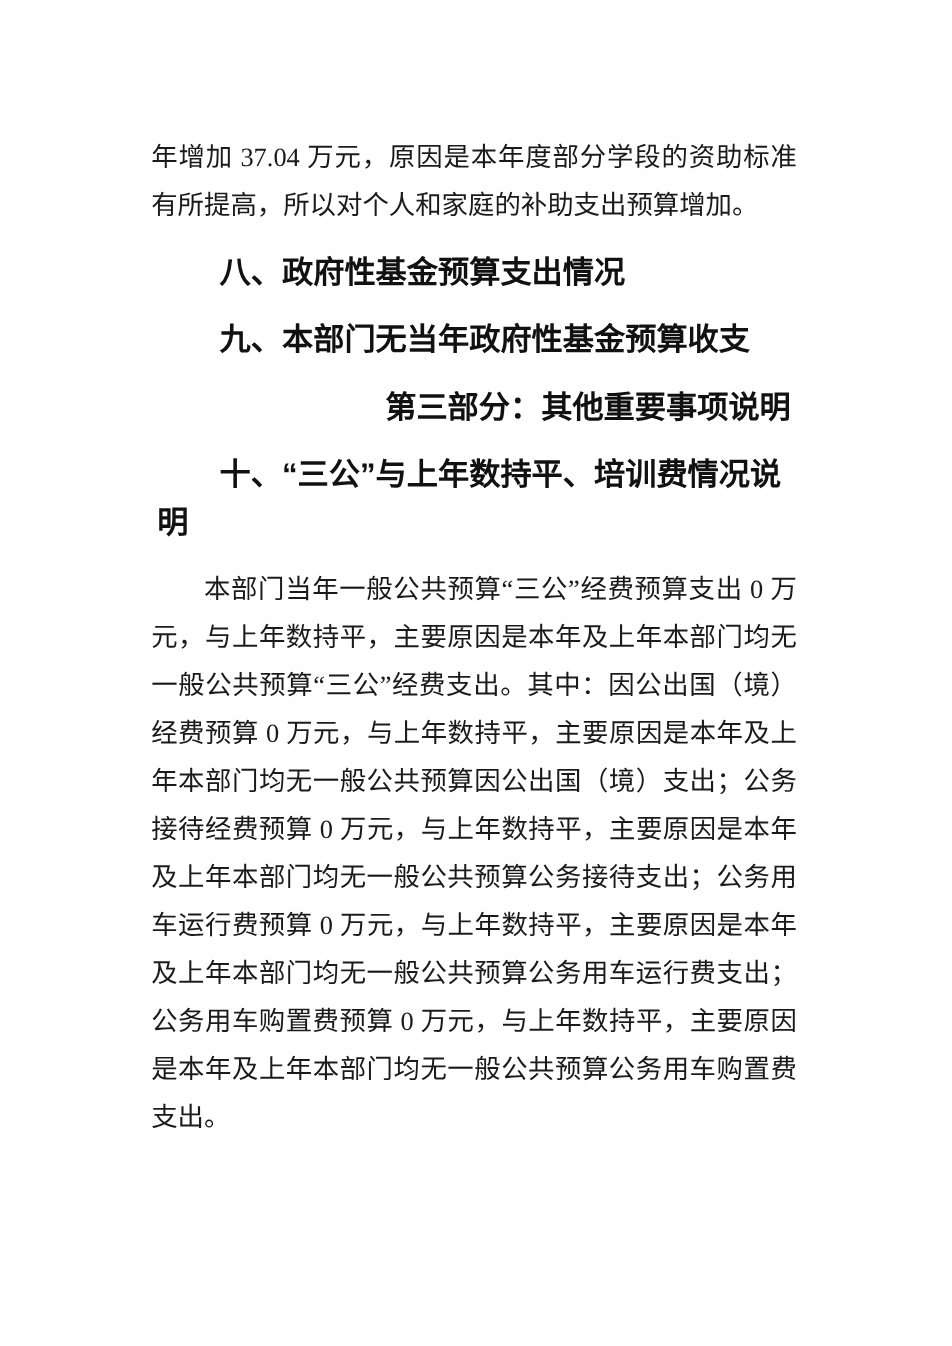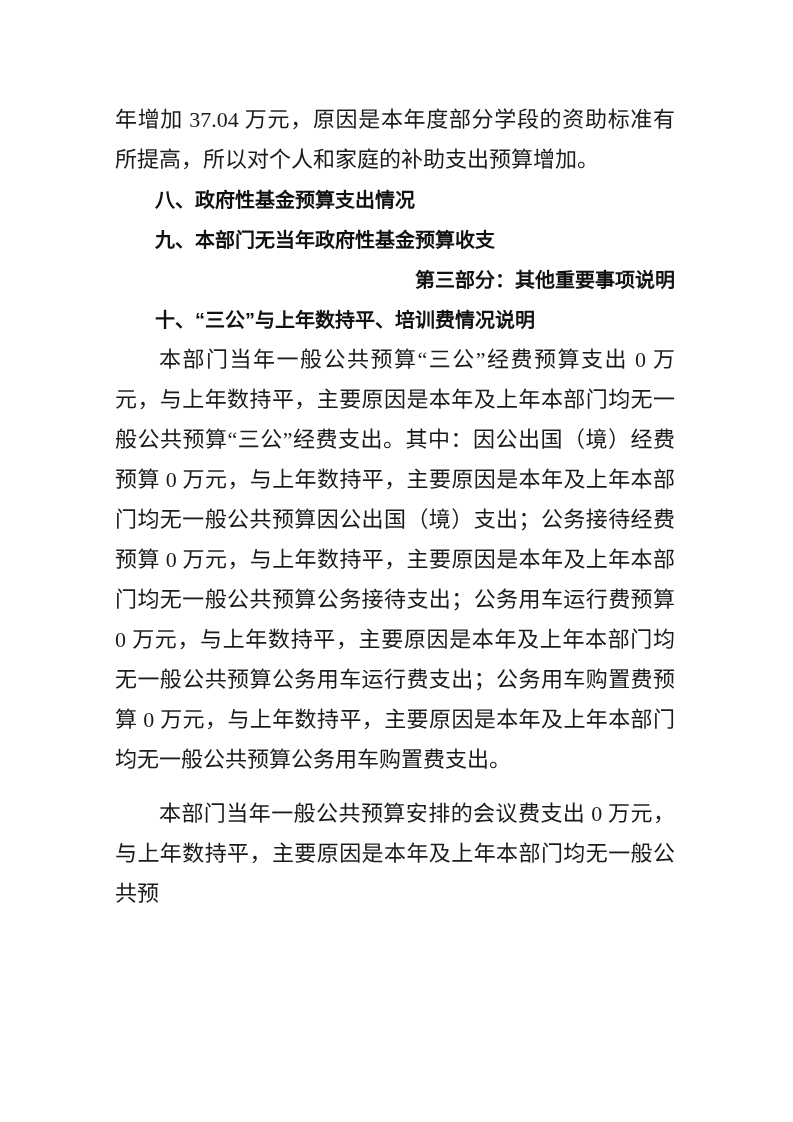--- a/index.html
+++ b/index.html
@@ -15,38 +15,38 @@
     color: #1a1a1a;
   }
   .page {
     box-sizing: border-box;
     width: 793px;
     height: 1122px;
     padding: 100px 118px 0 115px;
     background: #ffffff;
   }
   .para {
-    margin: 0;
+    margin: 11px;
     font-size: 22px;
     line-height: 40px;
     text-align: justify;
     text-indent: 2em;
     font-family: "Liberation Serif", "DejaVu Serif", serif;
     color: #1a1a1a;
     word-break: break-all;
   }
   .para.continuation {
     text-indent: 0;
   }
   .para.meeting-gap {
     margin-top: 14px;
   }
   .heading {
-    margin: 0;
-    font-size: 20px;
+    margin: 16px;
+    font-size: 26px;
     line-height: 40px;
     font-weight: bold;
     font-family: "Liberation Sans", "DejaVu Sans", sans-serif;
     color: #111111;
     text-align: left;
     text-indent: 2em;
   }
   .heading.center {
     text-align: right;
     text-indent: 0;
@@ -64,15 +64,14 @@
 
   <h2 class="heading">九、本部门无当年政府性基金预算收支</h2>
 
 
   <h2 class="heading center">第三部分：其他重要事项说明</h2>
 
   <h2 class="heading">十、“三公”与上年数持平、培训费情况说明</h2>
 
   <p class="para">本部门当年一般公共预算“三公”经费预算支出 0 万元，与上年数持平，主要原因是本年及上年本部门均无一般公共预算“三公”经费支出。其中：因公出国（境）经费预算 0 万元，与上年数持平，主要原因是本年及上年本部门均无一般公共预算因公出国（境）支出；公务接待经费预算 0 万元，与上年数持平，主要原因是本年及上年本部门均无一般公共预算公务接待支出；公务用车运行费预算 0 万元，与上年数持平，主要原因是本年及上年本部门均无一般公共预算公务用车运行费支出；公务用车购置费预算 0 万元，与上年数持平，主要原因是本年及上年本部门均无一般公共预算公务用车购置费支出。</p>
 
-  <p class="para meeting-gap">本部门当年一般公共预算安排的会议费支出 0 万元，与上年数持平，主要原因是本年及上年本部门均无一般公共预</p>
 
 </main>
 
 </body></html>

